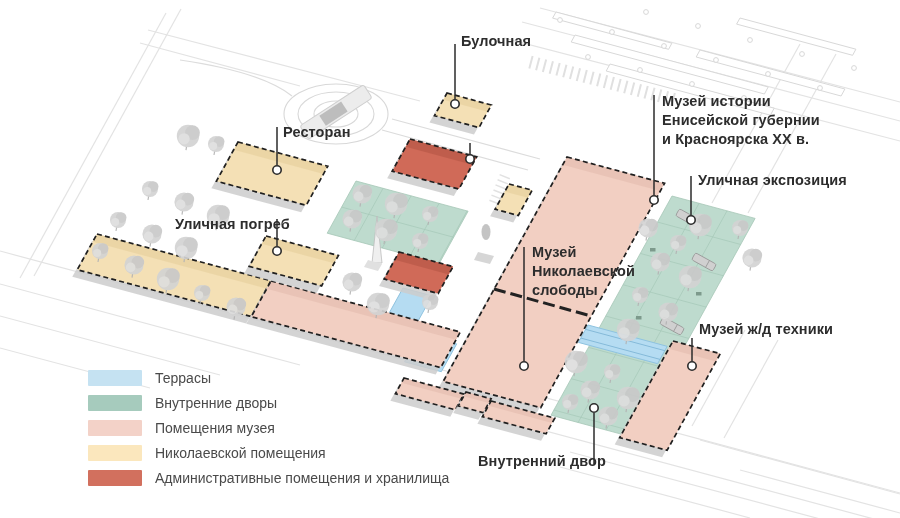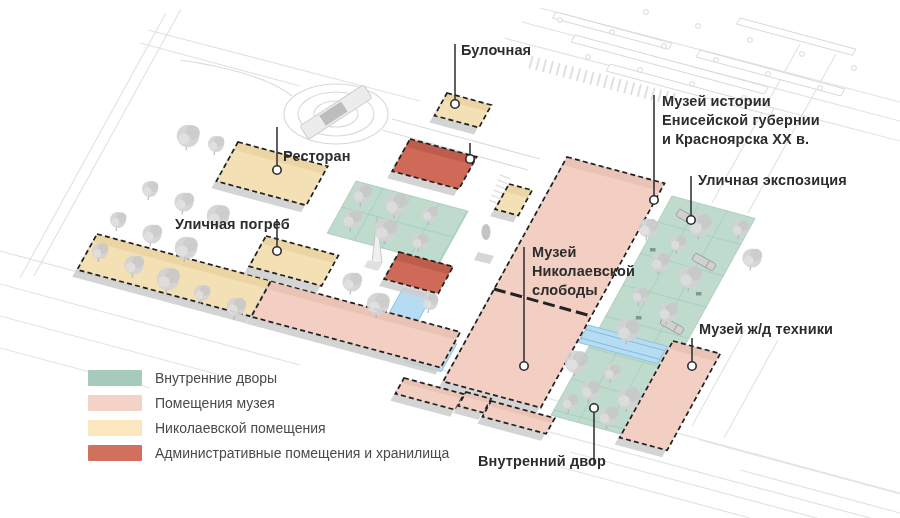--- a/index.html
+++ b/index.html
@@ -415,35 +415,39 @@
       <circle cx="691" cy="220" r="4.2" fill="#fff" stroke="#2b2b2b" stroke-width="1.6"></circle>
       <line x1="524" y1="247" x2="524" y2="361" stroke="#2b2b2b" stroke-width="1.5"></line>
       <circle cx="524" cy="366" r="4.2" fill="#fff" stroke="#2b2b2b" stroke-width="1.6"></circle>
       <line x1="692" y1="338" x2="692" y2="361" stroke="#2b2b2b" stroke-width="1.5"></line>
       <circle cx="692" cy="366" r="4.2" fill="#fff" stroke="#2b2b2b" stroke-width="1.6"></circle>
       <line x1="594" y1="413" x2="594" y2="464" stroke="#2b2b2b" stroke-width="1.5"></line>
       <circle cx="594" cy="408" r="4.2" fill="#fff" stroke="#2b2b2b" stroke-width="1.6"></circle>
     </svg>
 
   <div class="labels">
-    <div class="map-label" style="left: 461px; top: 41px;">Булочная</div>
-    <div class="map-label" style="left: 283px; top: 123px; margin-top: 24px;">Ресторан</div>
+    <div class="map-label" style="left: 461px; top: 32px;">Булочная</div>
+    <div class="map-label" style="left: 283px; top: 123px;">Ресторан</div>
     <div class="map-label" style="left: 175px; top: 215px;">Уличная погреб</div>
     <div class="map-label" style="left: 662px; top: 92px;">Музей истории
 Енисейской губернии
 и Красноярска XX в.</div>
     <div class="map-label" style="left: 698px; top: 171px;">Уличная экспозиция</div>
     <div class="map-label" style="left: 532px; top: 243px;">Музей
 Николаевской
 слободы</div>
     <div class="map-label" style="left: 478px; top: 452px;">Внутренний двор</div>
     <div class="map-label" style="left: 699px; top: 320px;">Музей ж/д техники</div>
   </div>
 
   <div class="legend">
+    <div class="legend-row">
+      <span class="legend-swatch" style="background: rgb(197, 226, 242);"></span>
+      <span class="legend-label">Террасы</span>
+    </div>
     <div class="legend-row">
       <span class="legend-swatch" style="background: rgb(166, 203, 189);"></span>
       <span class="legend-label">Внутренние дворы</span>
     </div>
     <div class="legend-row">
       <span class="legend-swatch" style="background: rgb(243, 210, 200);"></span>
       <span class="legend-label">Помещения музея</span>
     </div>
     <div class="legend-row">
       <span class="legend-swatch" style="background: rgb(251, 231, 189);"></span>

